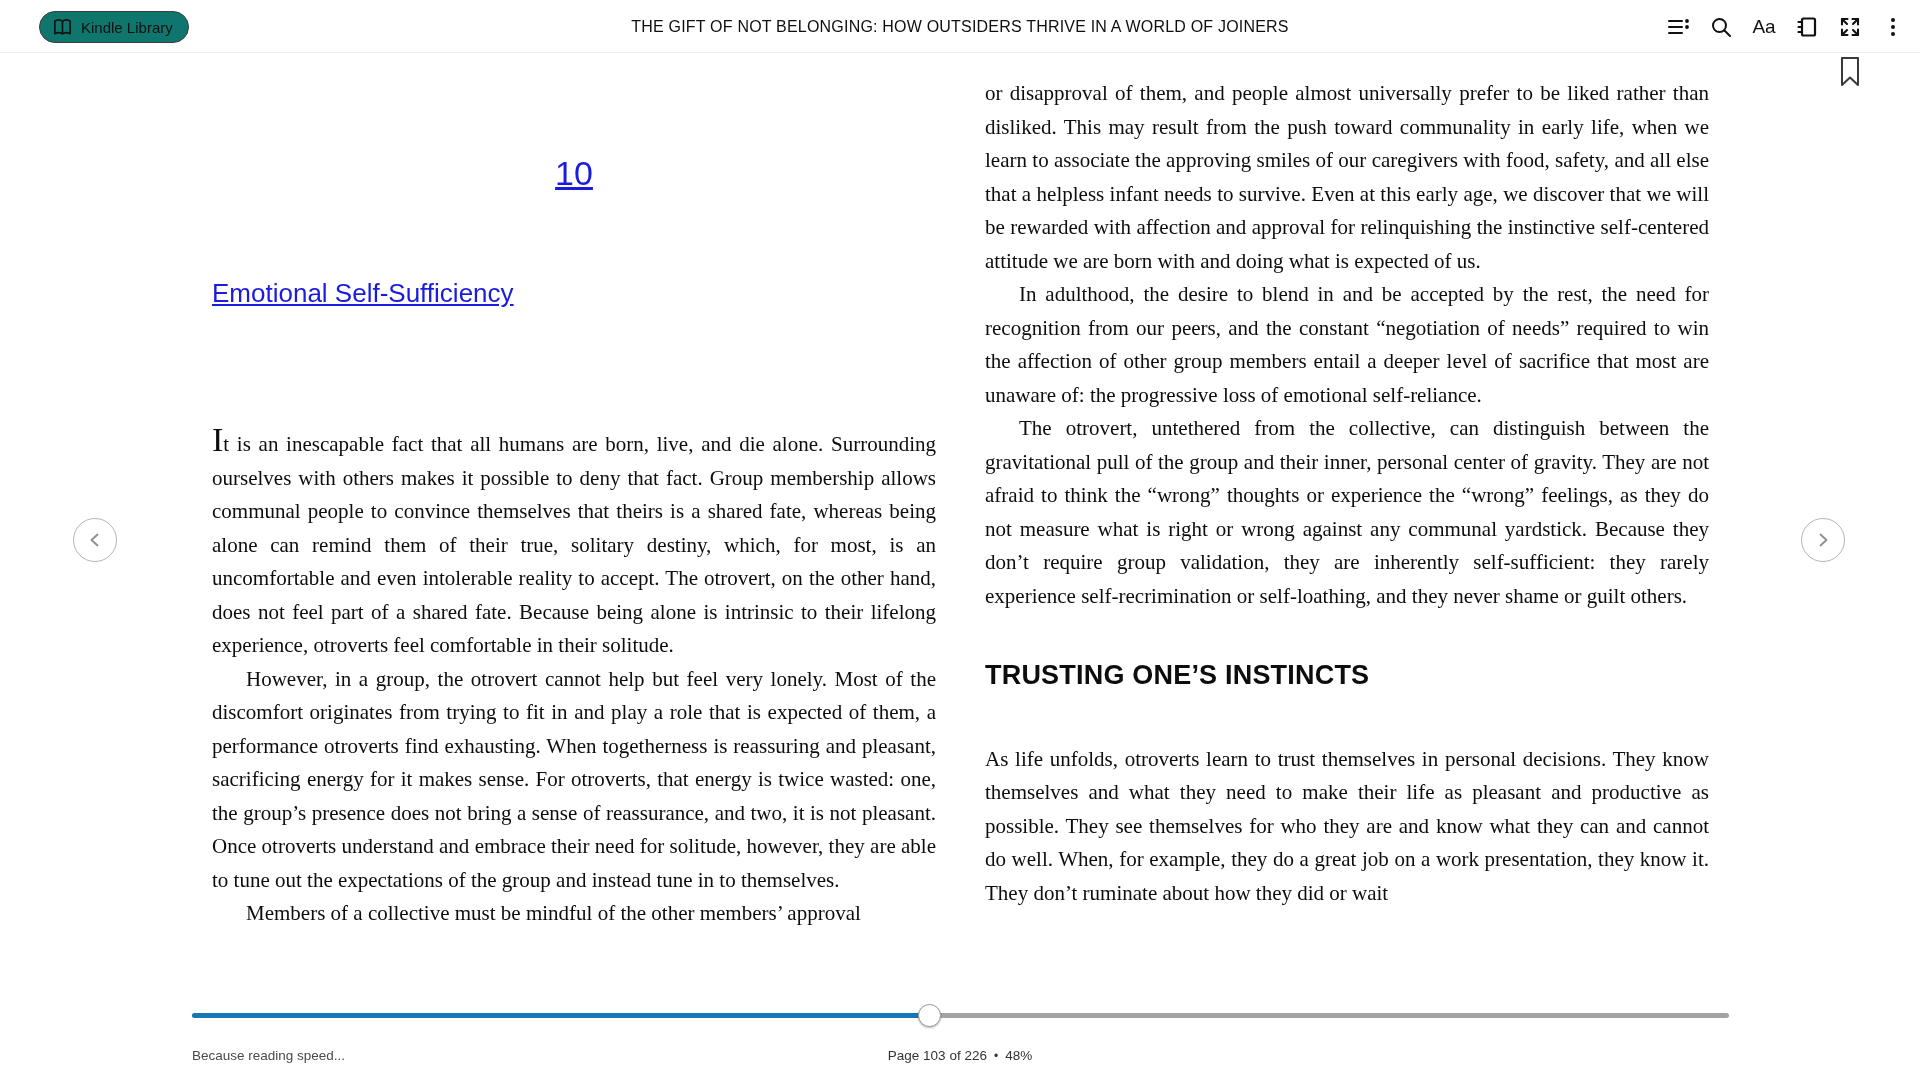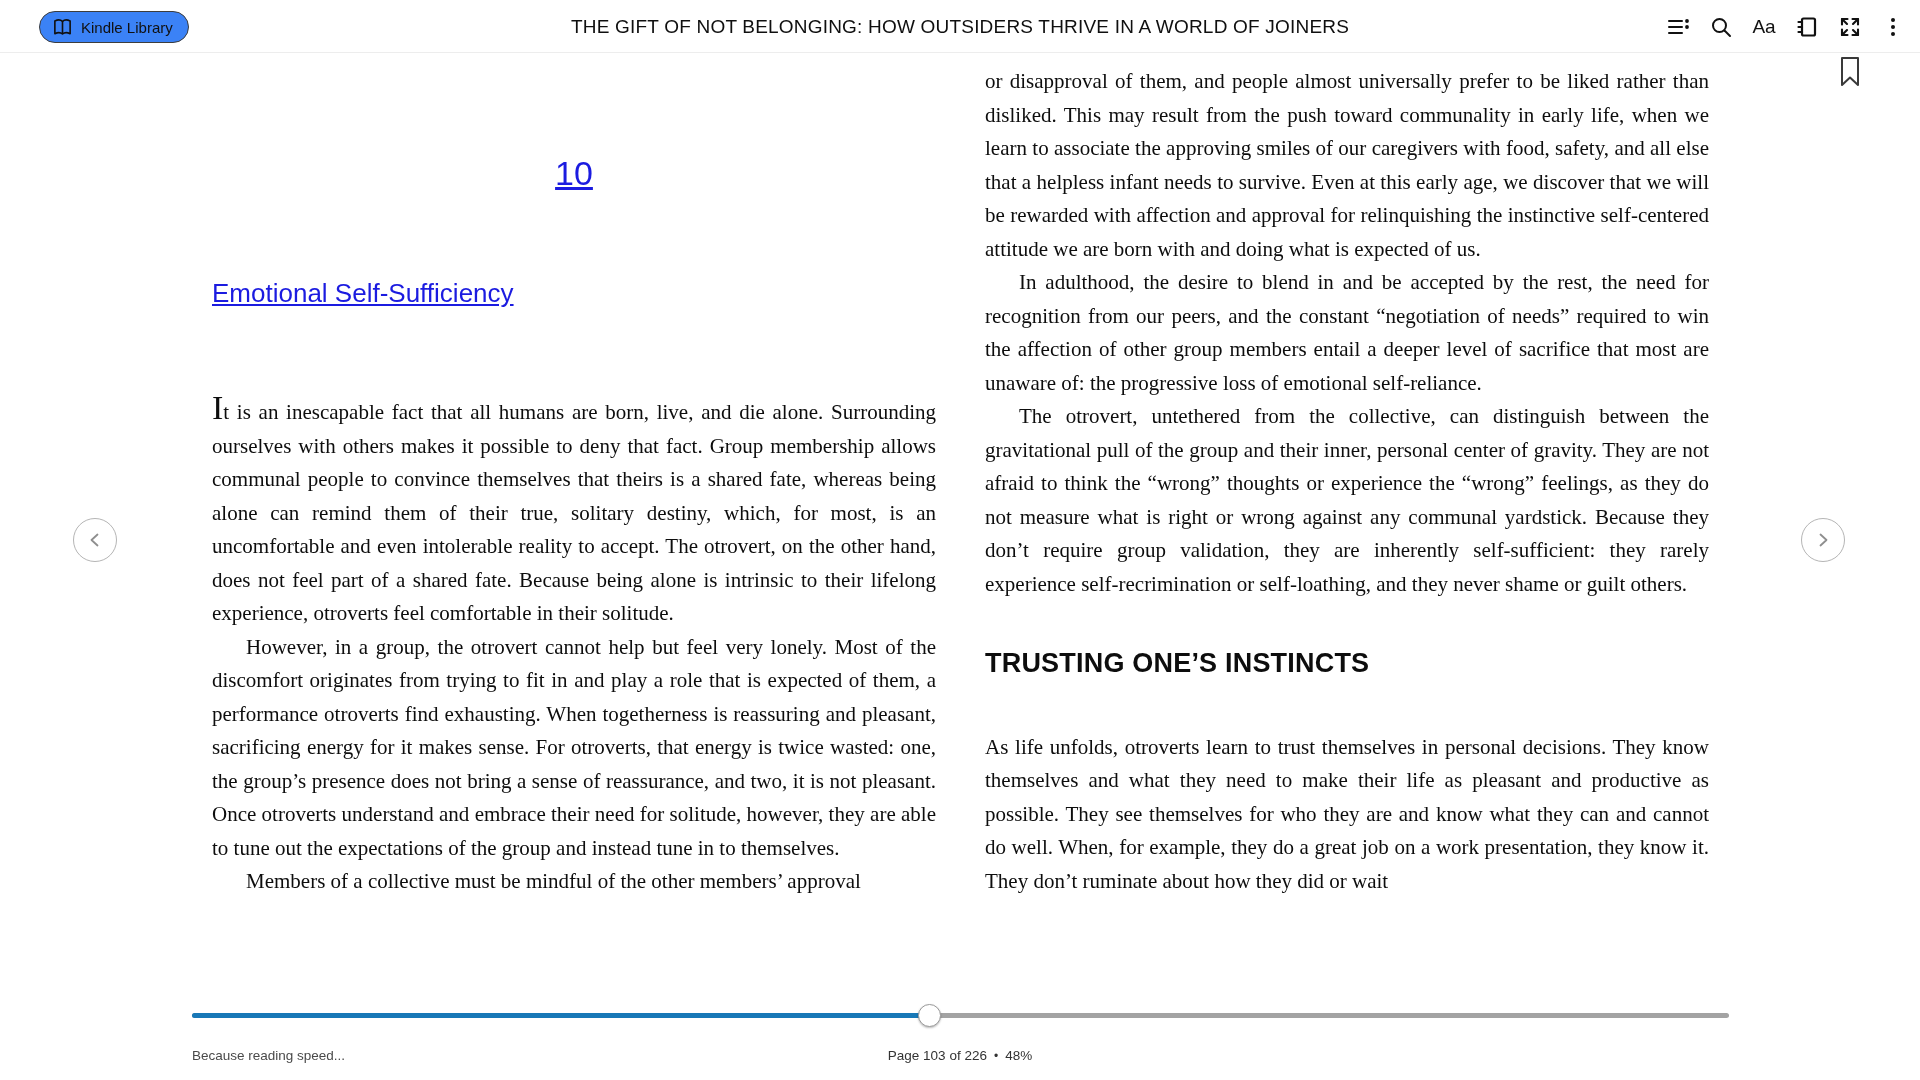--- a/index.html
+++ b/index.html
@@ -5,47 +5,47 @@
   * { margin:0; padding:0; box-sizing:border-box; }
   html,body { width:1920px; height:1080px; background:#ffffff; overflow:hidden;
               font-family:"Liberation Sans","DejaVu Sans",sans-serif; color:#111; }
   .stage { position:relative; width:1920px; height:1080px; background:#fff; }
 
   
   .topbar { position:absolute; left:0; top:0; width:1920px; height:53px; background:#fff;
             border-bottom:1px solid #ededed; }
   .lib-btn { position:absolute; left:39px; top:11px; height:32px; padding:0 15px 0 12px;
              display:flex; align-items:center; gap:8px; border:1px solid #3d3d3d;
-             border-radius:17px; background:#3b82f6; font-size:15px; color:#111; cursor:pointer; }
+             border-radius:17px; background:#0f766e; font-size:15px; color:#111; cursor:pointer; }
   .book-title { position:absolute; left:0; top:0; width:100%; height:53px; display:flex;
-                align-items:center; justify-content:center; font-size:19px; color:#0f0f0f;
+                align-items:center; justify-content:center; font-size:16px; color:#0f0f0f;
                 letter-spacing:.2px; white-space:nowrap; }
   .topbar-icons { position:absolute; right:14px; top:0; height:53px; display:flex;
                   align-items:center; gap:17px; }
   .tb-icon { width:26px; height:26px; display:flex; align-items:center; justify-content:center;
              cursor:pointer; color:#111; }
   .aa-label { font-size:19px; color:#111; font-weight:400; }
   .bookmark-btn { position:absolute; right:60px; top:57px; width:20px; height:30px; cursor:pointer; }
 
   
   .reader { position:absolute; left:0; top:54px; width:1920px; height:938px; overflow:hidden; }
   .col { position:absolute; width:724px; font-family:"Liberation Serif","DejaVu Serif",serif;
          font-size:21px; line-height:33.5px; color:#0d0d0d; text-align:justify; }
   .col-left  { left:212px; top:0; height:938px; overflow:hidden; }
-  .col-right { left:985px; top:0; height:938px; overflow:hidden; padding-top:11px; }
+  .col-right { left:985px; top:12px; height:938px; overflow:hidden; padding-top:11px; }
 
   .chapter-number { display:block; text-align:center; margin-top:100px;
                     font-family:"Liberation Sans","DejaVu Sans",sans-serif;
                     font-size:34px; line-height:38px; color:var(--link-blue,#1b1be0);
                     text-decoration:underline; cursor:pointer; }
   .chapter-title  { display:block; margin-top:78px;
                     font-family:"Liberation Sans","DejaVu Sans",sans-serif;
                     font-size:26px; line-height:46px; color:var(--link-blue,#1b1be0);
                     text-decoration:underline; cursor:pointer; }
-  .first-para { margin-top:80px; }
+  .first-para { margin-top:112px; }
   .para.indent { text-indent:34px; }
   .dropcap::first-letter { font-size:34px; line-height:20px; }
 
   .section-heading { font-family:"Liberation Sans","DejaVu Sans",sans-serif; font-weight:700;
                      font-size:27px; letter-spacing:.2px; color:#0d0d0d; text-align:left;
                      margin-top:46px; margin-bottom:50px; }
 
   
   .nav-circle { position:absolute; width:44px; height:44px; border-radius:50%;
                 border:1px solid #b5b5b5; background:#fff; display:flex; align-items:center;

